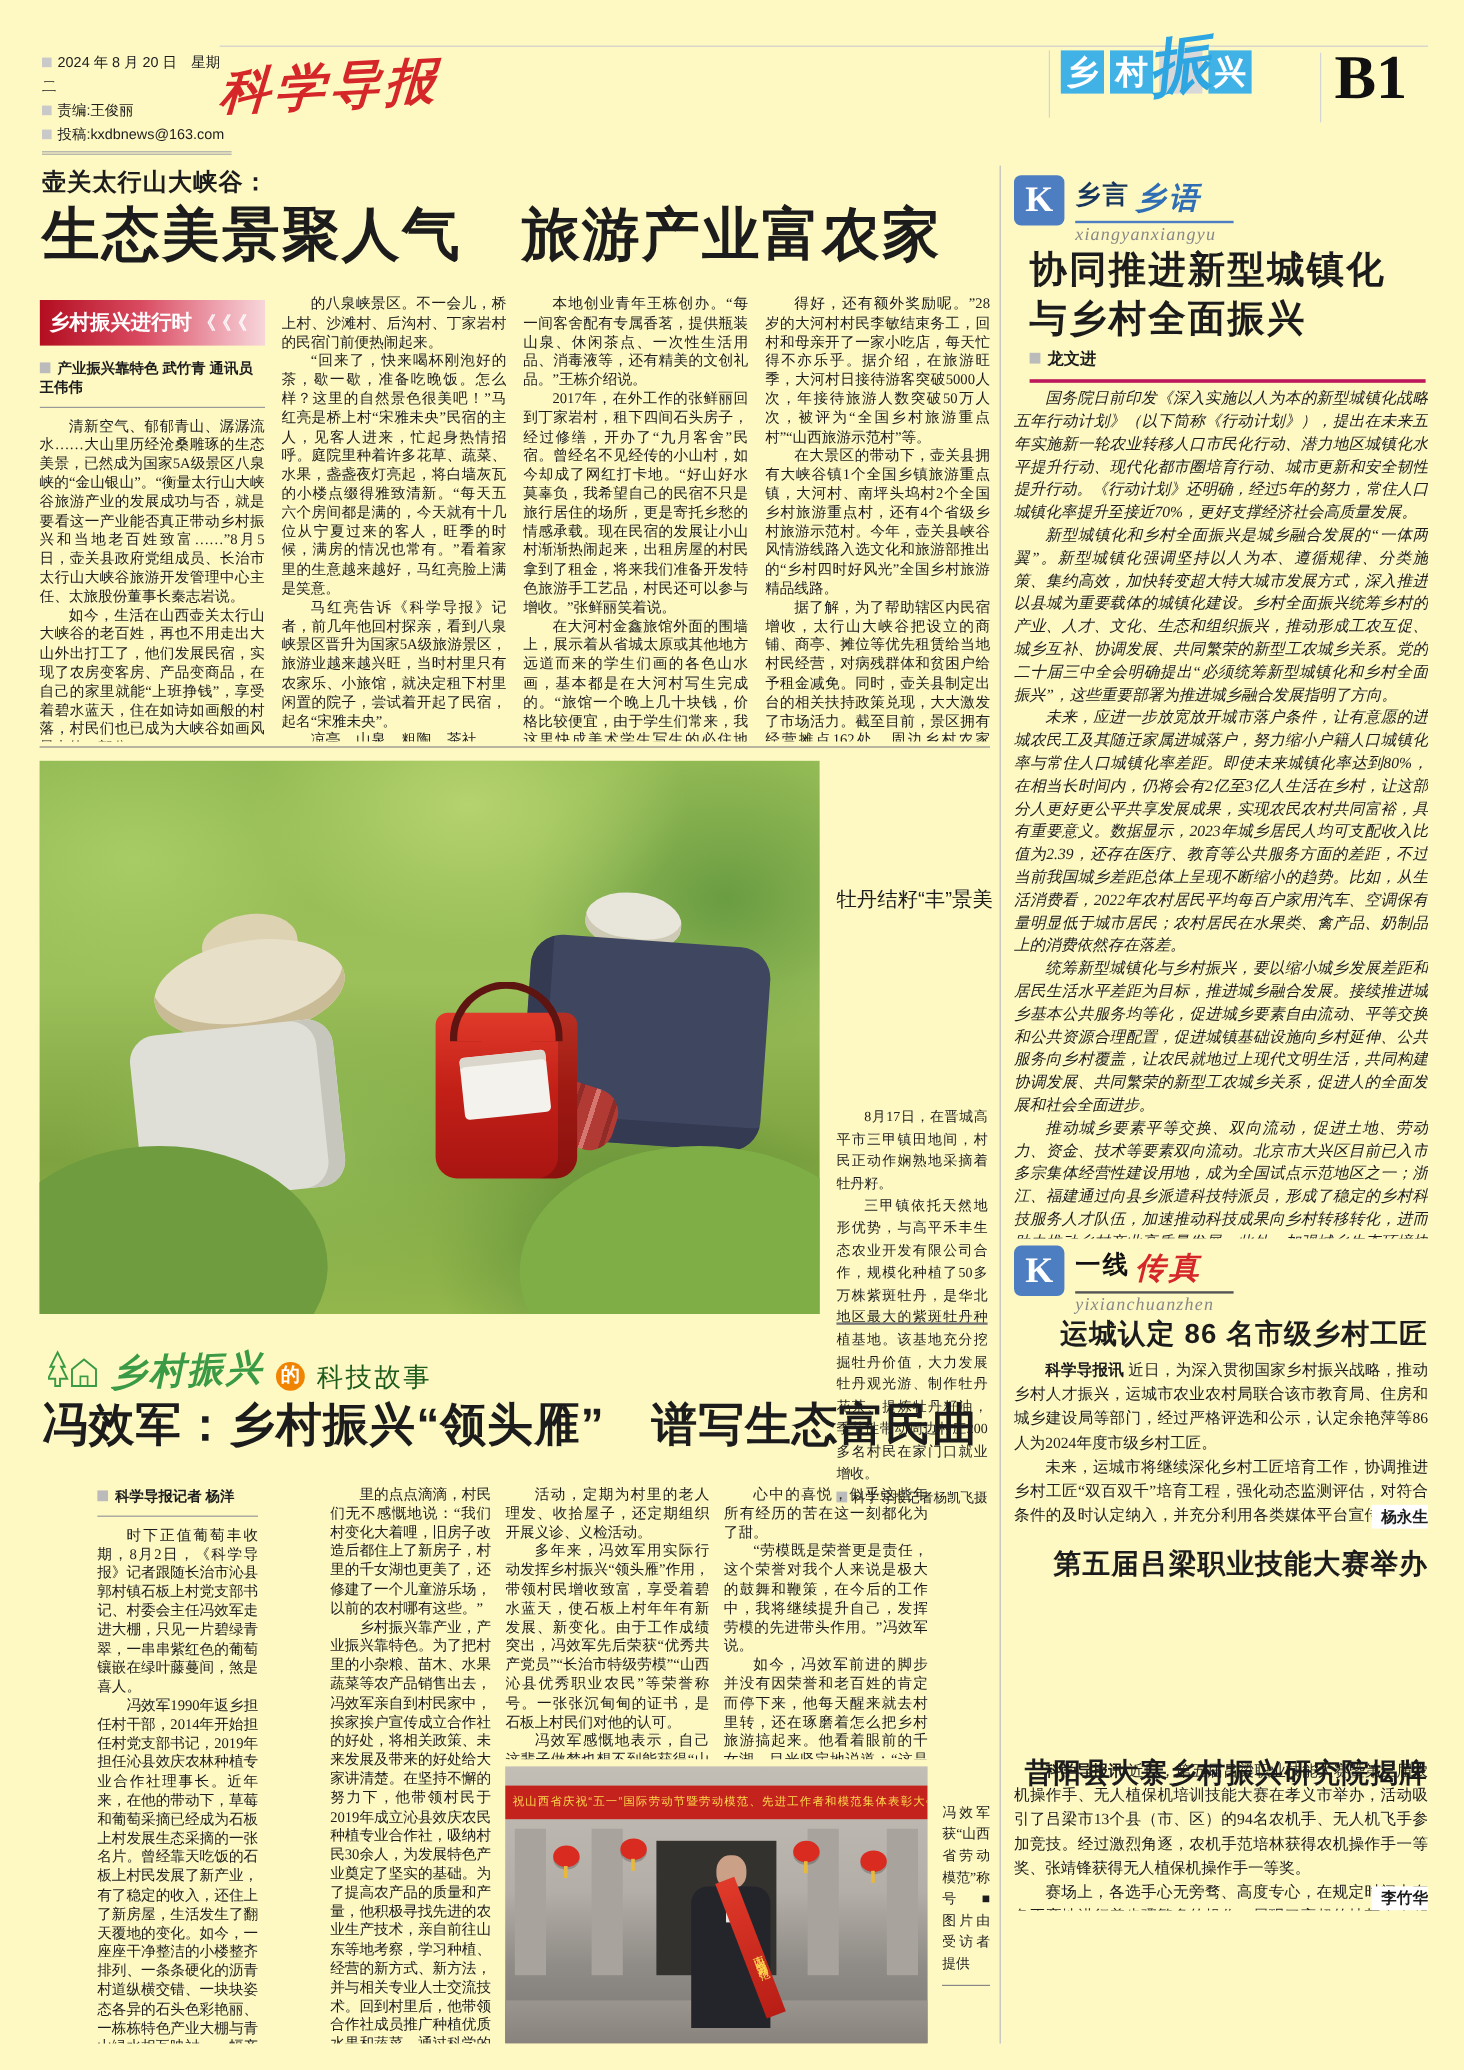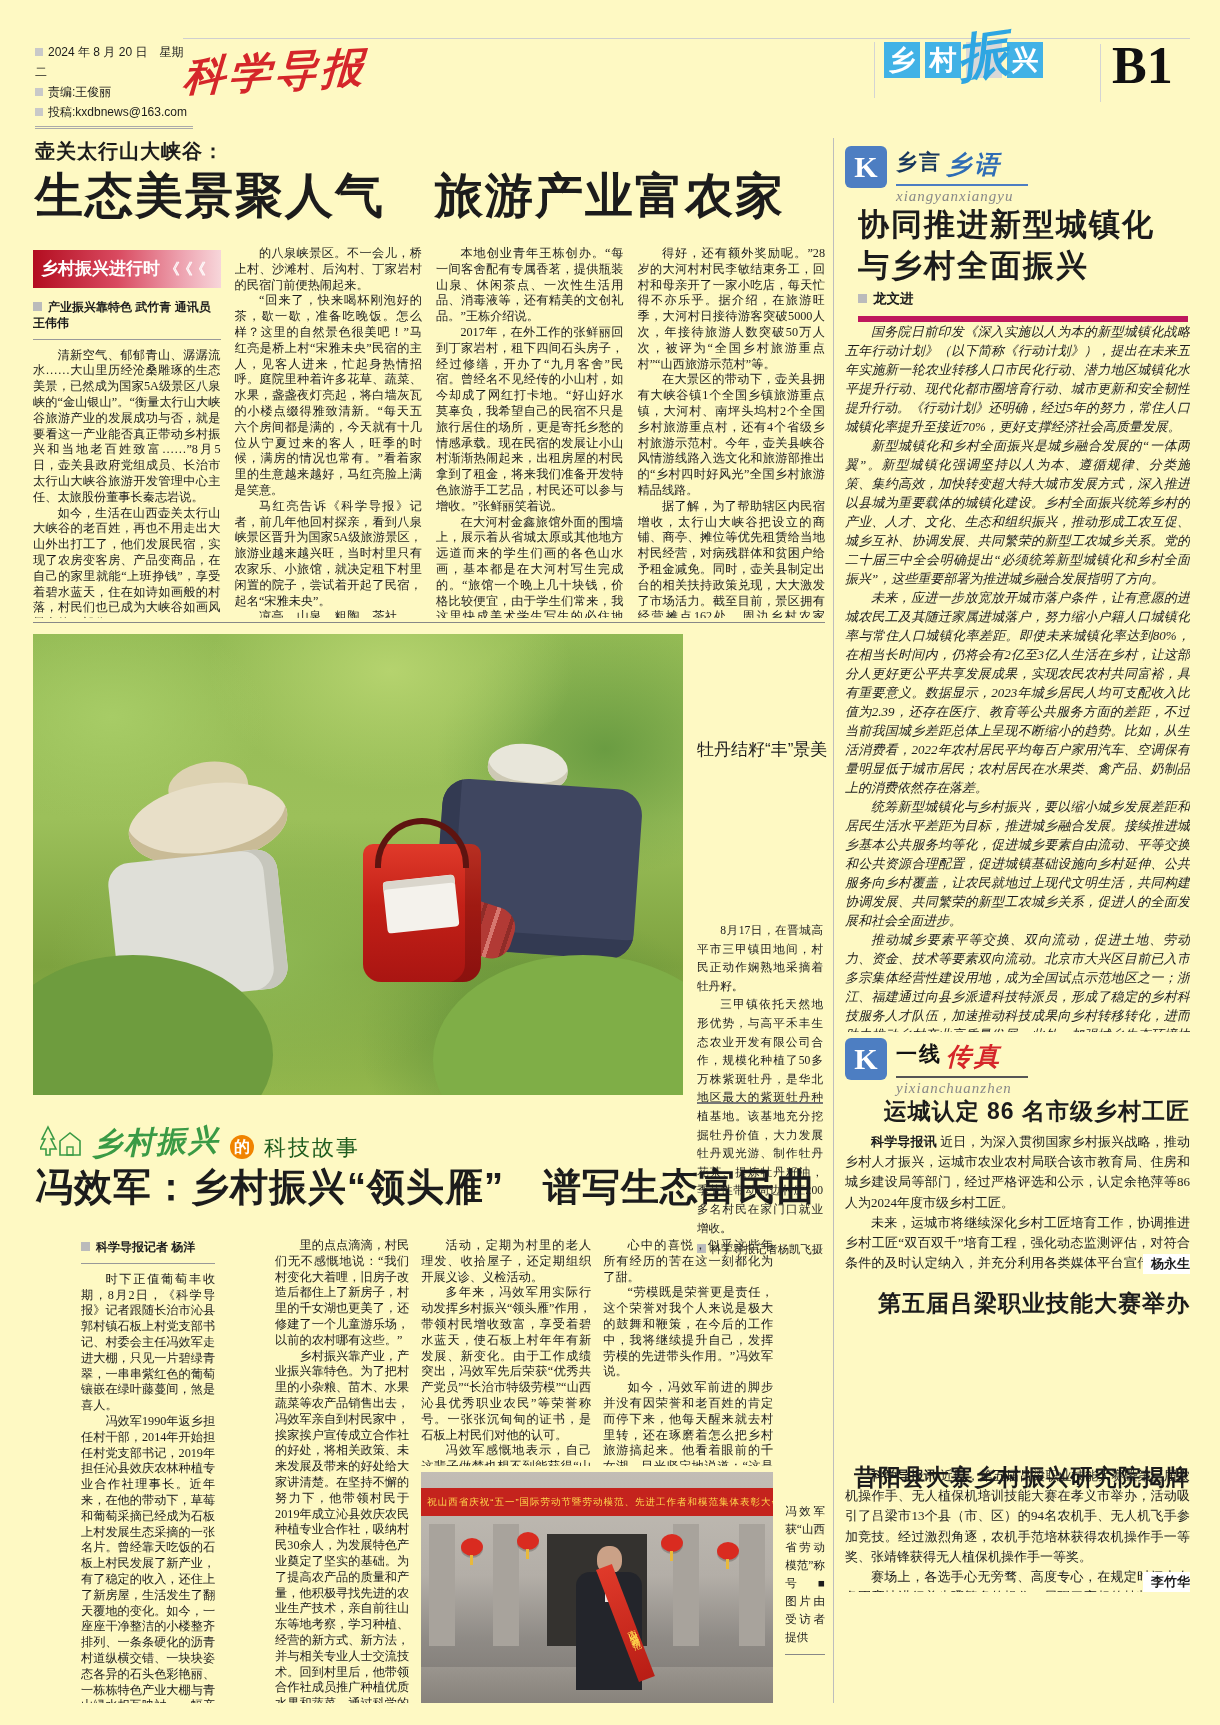--- a/index.html
+++ b/index.html
@@ -152,21 +152,21 @@
   .kt-a { font-size:21px; font-weight:bold; color:#16365c; letter-spacing:2px; }
   .kt-b { font-size:25px; font-weight:bold; font-style:italic; color:#2f6db5; letter-spacing:3px; }
   .kt-b.red { color:#d5262a; }
   .ktitle-row.dark { border-bottom-color:#555; }
   .kt-a.black { color:#111; }
   .kpinyin { font-size:15px; font-style:italic; color:#888; letter-spacing:1px; padding-top:2px; }
   .xy-header { left:845px; top:146px; }
   .xy-headline { left:858px; top:204px; width:332px; font-size:31px; font-weight:bold;
       line-height:41px; letter-spacing:2px; }
   .xy-byline { left:858px; top:290px; width:330px; font-size:13.5px; font-weight:bold;
-      border-bottom:6px solid #be185d; padding-bottom:8px; }
+      border-bottom:3px solid #be185d; padding-bottom:8px; }
   .xy-byline::before { content:""; display:inline-block; width:9px; height:9px;
       background:#bbb; margin-right:6px; }
   .xy-essay { left:845px; top:322px; width:345px; height:710px; overflow:hidden;
       font-size:13px; line-height:19px; font-style:italic; color:#1b1b1b; }
   .yx-header { left:845px; top:1038px; }
   .news-title { width:345px; text-align:right; font-size:23px; font-weight:bold;
       letter-spacing:1px; white-space:nowrap; }
   .news-body { width:345px; overflow:hidden; font-size:13px; line-height:20.2px; }
   .news-body .xun { font-weight:bold; font-family:"Liberation Sans","DejaVu Sans",sans-serif; }
   .news-author { position:absolute; right:0; bottom:0; font-weight:bold; background:#fff;

